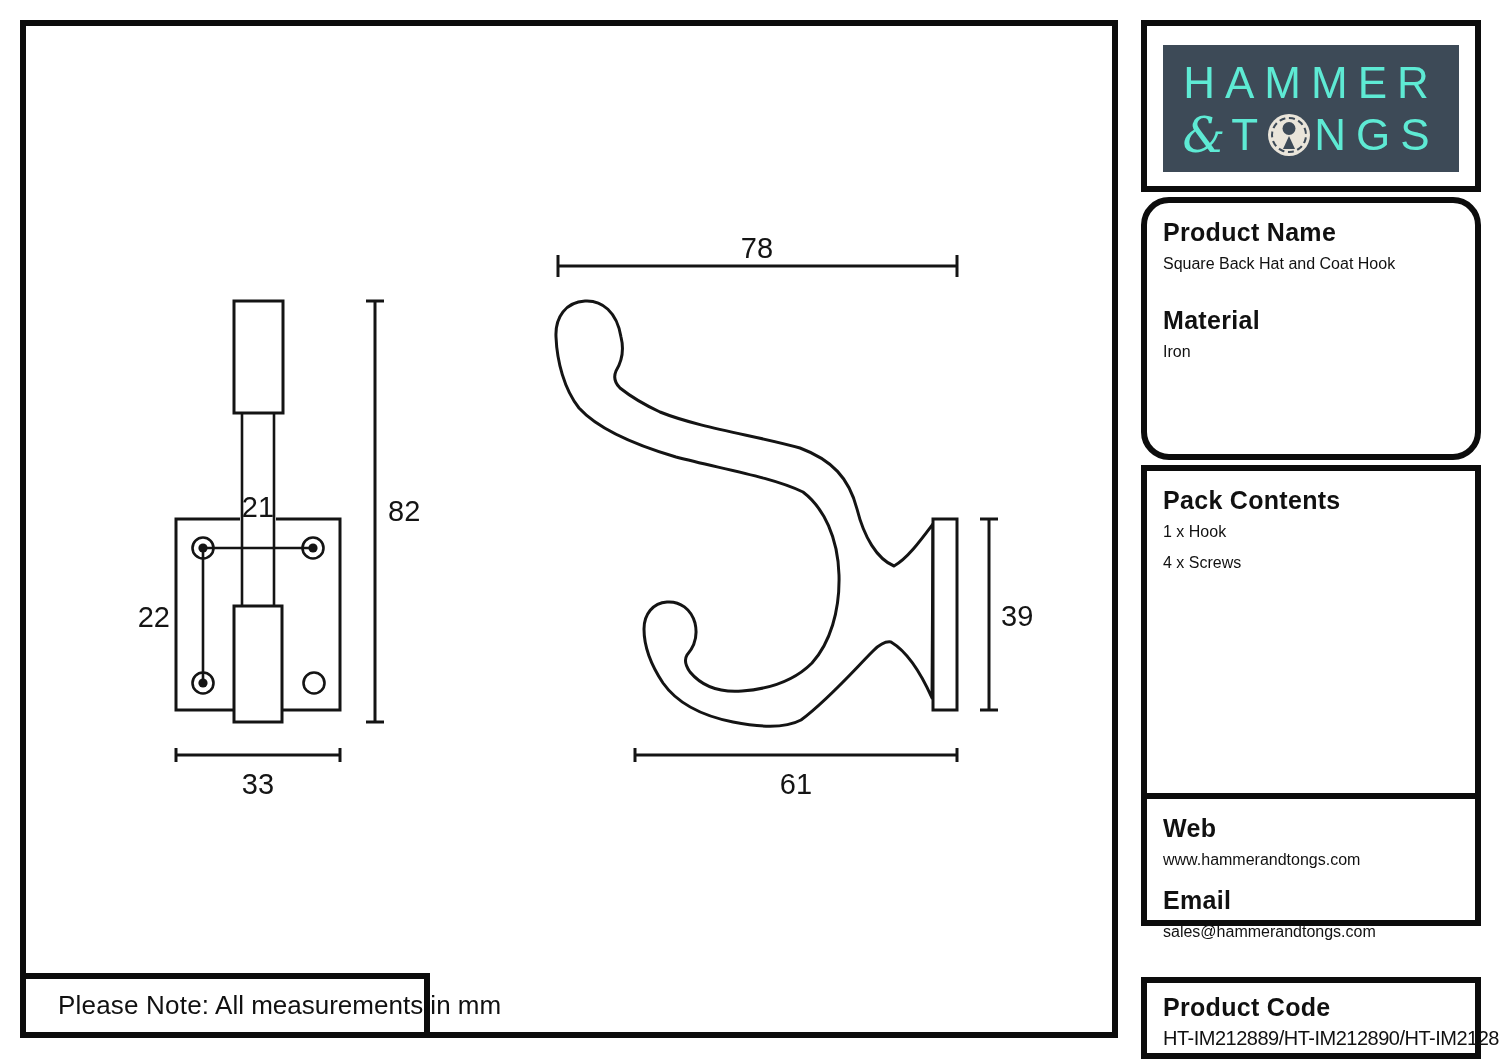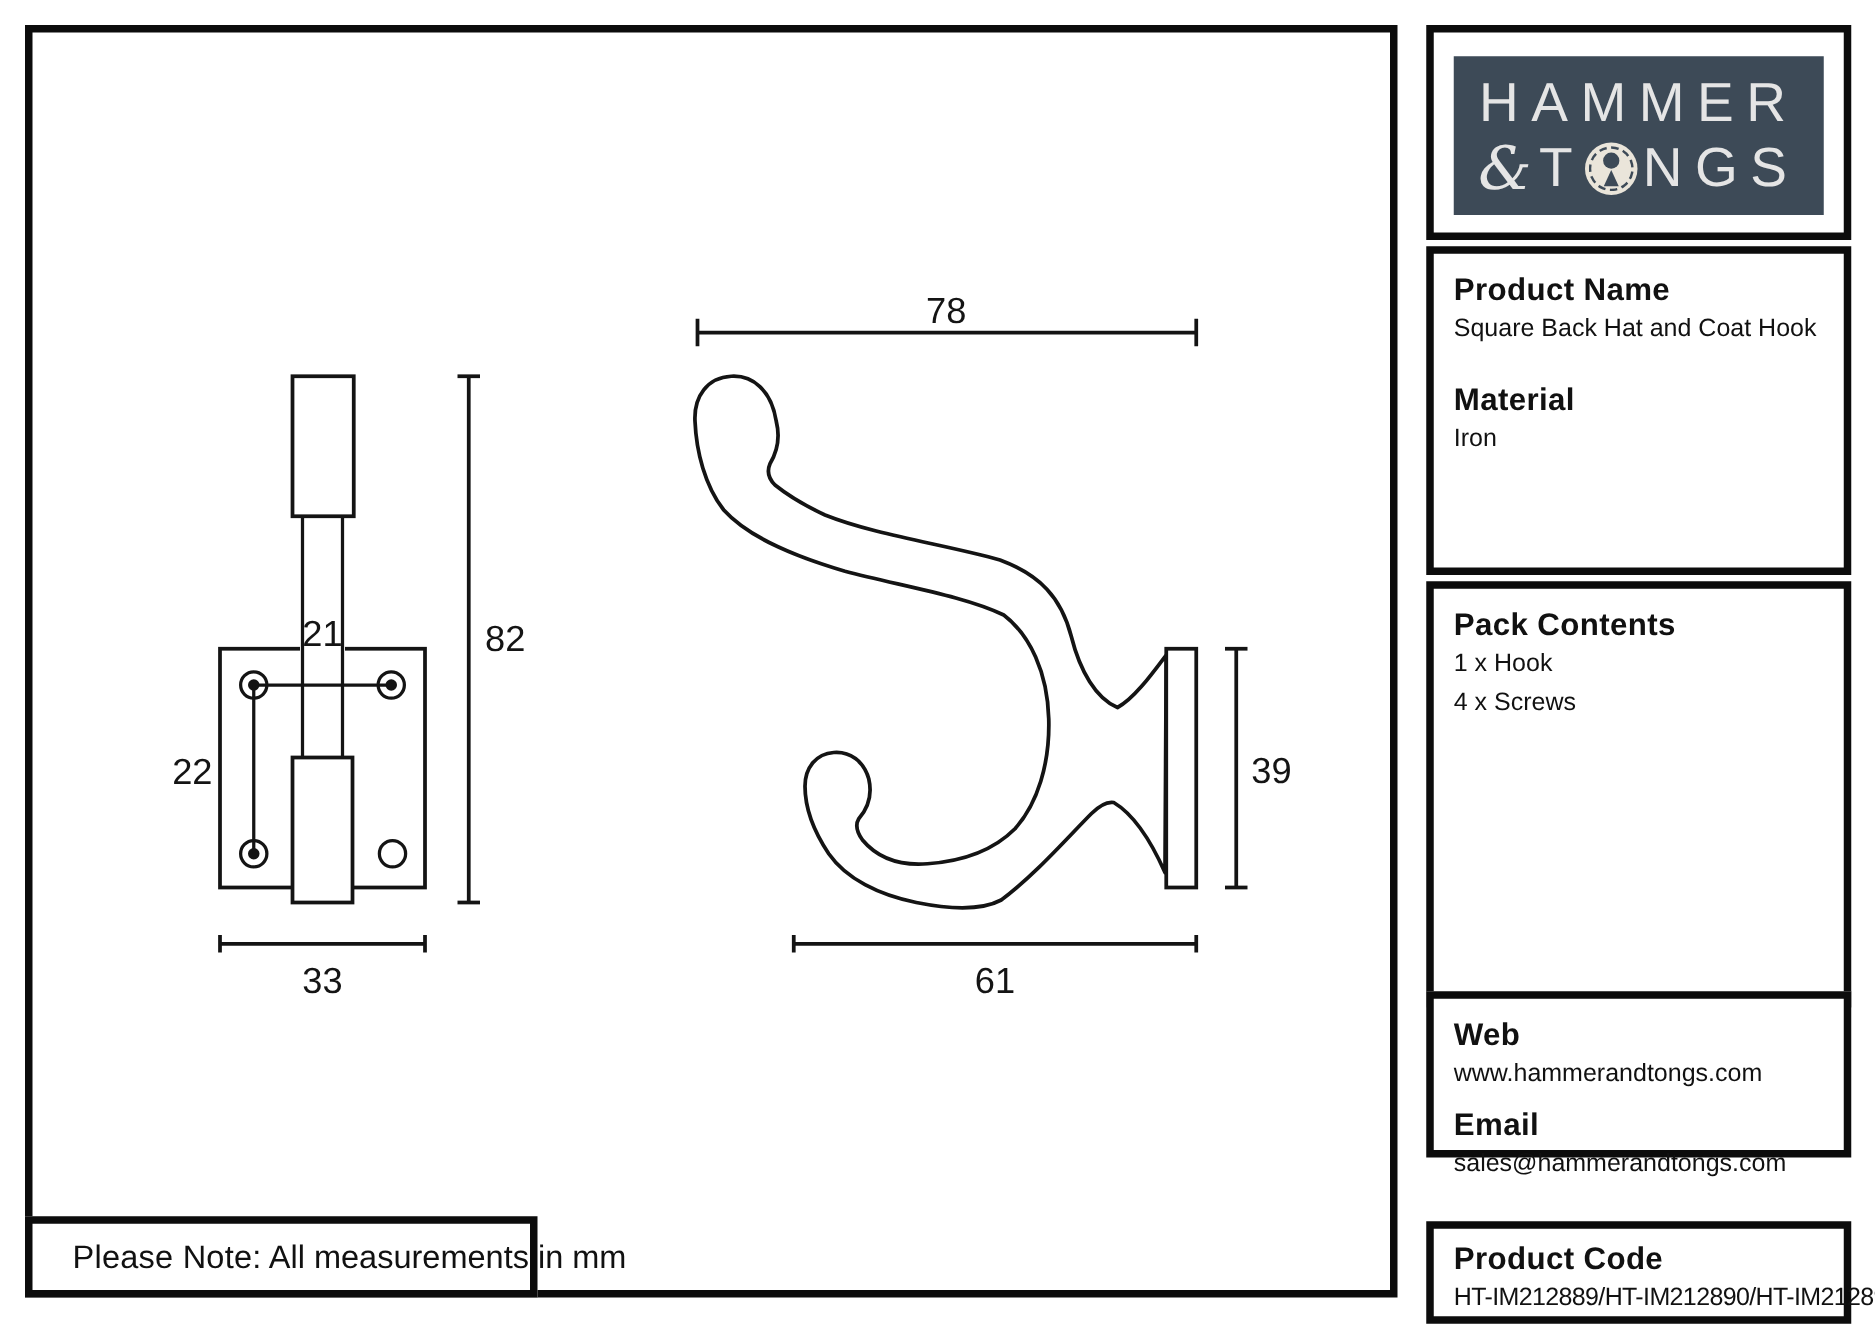--- a/index.html
+++ b/index.html
@@ -10,32 +10,32 @@
   .box{position:absolute;background:#fff;border:6px solid #0c0c0c;box-sizing:border-box;}
   
   #main-box{left:20px;top:20px;width:1098px;height:1018px;}
   
   #note-box{left:20px;top:973px;width:410px;height:65px;display:flex;align-items:center;z-index:5;}
   #note-box .note-text{padding-left:32px;font-size:26px;white-space:nowrap;}
   #note-box b{font-weight:normal;letter-spacing:.2px;}
   
   .panel{left:1141px;width:340px;padding:14px 16px;}
   #logo-panel{top:20px;height:172px;padding:0;}
-  #product-panel{top:197px;height:263px;}
+  #product-panel{top:197px;height:263px;border-radius:28px;}
   #pack-panel{top:465px;height:341px;}
   #contact-panel{top:793px;height:133px;}
   #code-panel{top:977px;height:82px;padding-top:9px;}
   .label{font-size:25px;font-weight:bold;letter-spacing:.3px;line-height:31px;}
-  .value{font-size:20px;line-height:31px;}
+  .value{font-size:16px;line-height:31px;}
   .spacer{height:26px;}
   #code-panel .value{font-size:20px;letter-spacing:-.5px;white-space:nowrap;}
   
   .logo-wrap{position:absolute;left:16px;top:19px;width:296px;height:127px;
     background:#3d4a57;display:flex;flex-direction:column;align-items:center;justify-content:center;}
-  .logo-line{color:#e5e5e5;font-size:44px;line-height:52px;letter-spacing:10px;
+  .logo-line{color:#5eead4;font-size:44px;line-height:52px;letter-spacing:10px;
     display:flex;align-items:center;font-weight:500;}
   .logo-amp{font-family:"DejaVu Serif",serif;font-style:italic;font-size:48px;
     letter-spacing:2px;margin-right:4px;line-height:44px;}
   .keyhole{position:relative;width:42px;height:42px;border-radius:50%;background:#eae5da;
     display:inline-block;margin:0 4px 0 0;}
   .keyhole::before{content:"";position:absolute;inset:3px;border:2px dashed #3d4a57;border-radius:50%;}
   .kh-head{position:absolute;left:50%;top:8px;transform:translateX(-50%);
     width:13px;height:13px;border-radius:50%;background:#3d4a57;}
   .kh-stem{position:absolute;left:50%;bottom:7px;transform:translateX(-50%);
     width:0;height:0;border-left:6px solid transparent;border-right:6px solid transparent;

